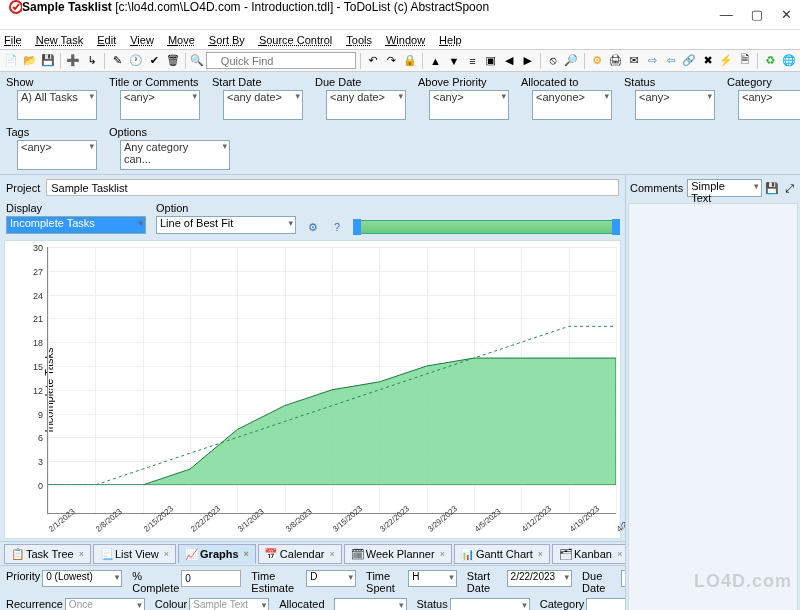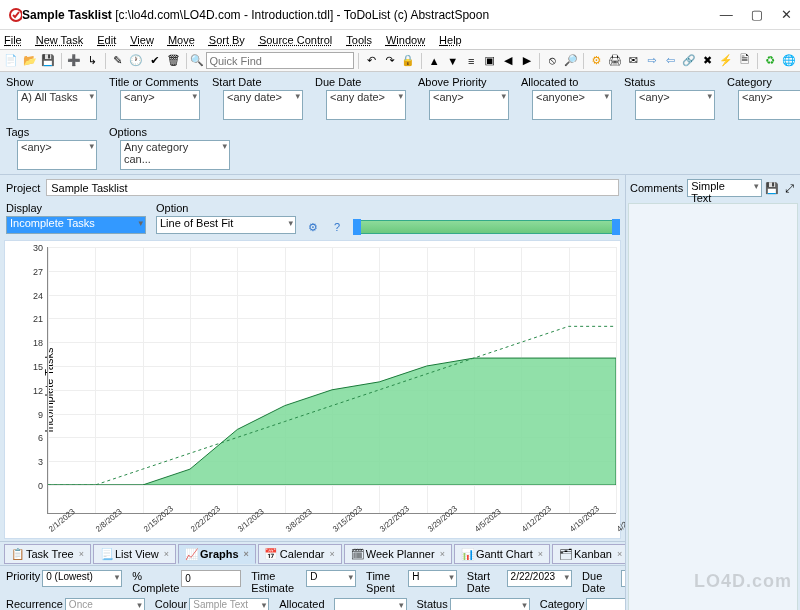--- a/index.html
+++ b/index.html
@@ -1,29 +1,29 @@
 <!DOCTYPE html>
 <html><head>
 <meta charset="utf-8">
 <style>
 * { box-sizing: border-box; margin: 0; padding: 0; }
 body { font-family: "Segoe UI", Tahoma, sans-serif; font-size: 11px; background: #fff; overflow: hidden; width: 800px; height: 610px; }
-.titlebar { height: 30px; display: flex; align-items: center; padding: 0 8px; border-bottom: 1px solid #ddd; background: #fff; }
+.titlebar { height: 30px; display: flex; padding: 0 8px; border-bottom: 1px solid #ddd; background: #fff; }
 .titlebar .title { flex: 1; font-size: 12px; }
 .titlebar .title .b { font-weight: bold; color: #000; }
 .winbtns { display: flex; gap: 18px; align-items: center; }
 .winbtns span { color: #333; font-size: 13px; cursor: default; }
 .menubar { height: 20px; display: flex; align-items: center; padding: 0 4px; gap: 14px; border-bottom: 1px solid #ccc; background: #fff; }
 .menubar span { font-size: 11px; text-decoration: underline; text-decoration-style: dotted; text-align: center; }
 .menubar span:first-letter { text-decoration: underline; }
 .mnu { color:#000; }
 .toolbar { height: 22px; display: flex; align-items: center; background: #f8f8f8; border-bottom: 1px solid #ccc; padding: 0 3px; gap: 2px; }
 .tb-btn { width: 18px; height: 18px; display: flex; align-items: center; justify-content: center; font-size: 11px; }
 .tb-sep { width: 1px; height: 16px; background: #ccc; margin: 0 2px; }
-.quickfind { width: 150px; height: 17px; border: 1px solid #aaa; font-size: 11px; padding: 0 2px; color: #666; }
+.quickfind { width: 150px; height: 17px; border: 1px solid #aaa; font-size: 11px; padding: 0 14px; color: #666; }
 .filterbar { background: #dbe9f4; padding: 4px 6px; display: flex; flex-wrap: wrap; gap: 6px 12px; border-bottom: 1px solid #bcd; }
 .fgroup { display: flex; flex-direction: column; gap: 2px; }
 .flabel { font-size: 11px; color: #000; }
 .fselect { height: 30px; border: 1px solid #8ab; background: #fff; font-size: 11px; padding: 0 14px 0 3px; position: relative; color: #333; min-width: 75px; margin-left: 11px; }
 .fselect::after { content: "▾"; position: absolute; right: 2px; top: 0; font-size: 9px; color: #666; }
 .main { display: flex; height: calc(610px - 30px - 20px - 22px - 52px - 14px); }
 .main-left { flex: 1; display: flex; flex-direction: column; background: #dbe9f4; overflow: hidden; }
 .projectrow { display: flex; align-items: center; padding: 4px 6px; gap: 6px; }
 .projectrow input { flex: 1; height: 17px; border: 1px solid #bbb; padding: 0 4px; font-size: 11px; }
 .ctlrow { display: flex; align-items: flex-end; padding: 2px 6px 4px; gap: 10px; }

